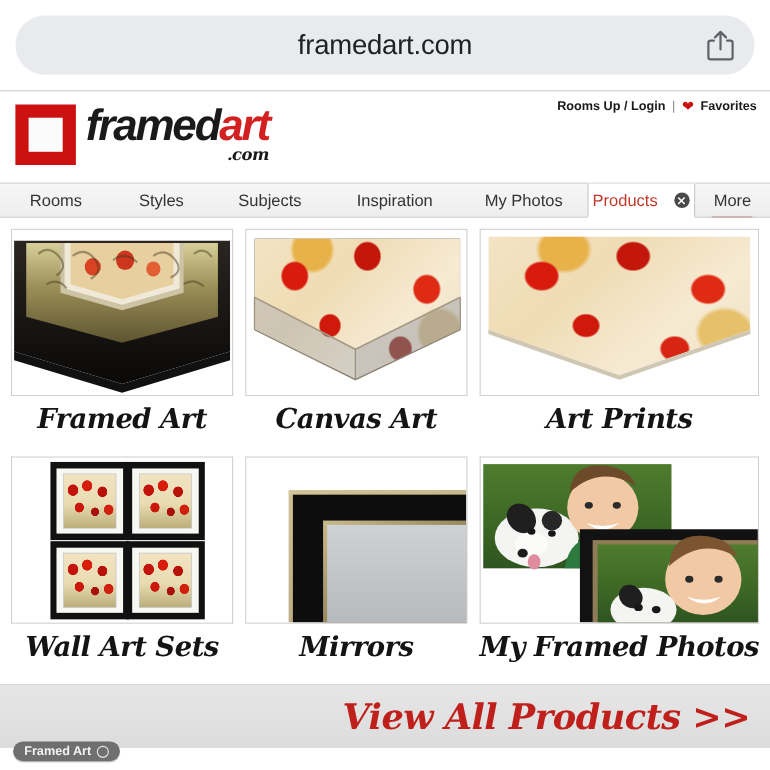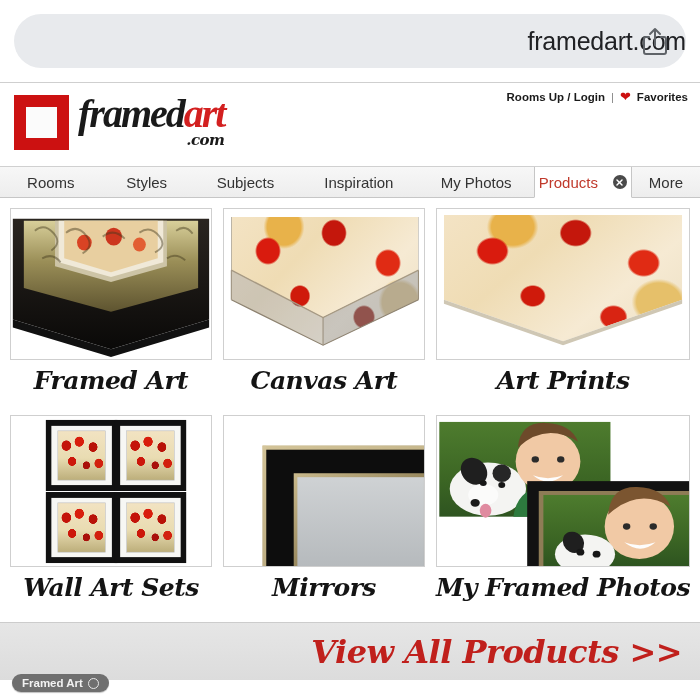--- a/index.html
+++ b/index.html
@@ -11,21 +11,21 @@
   .screen{position:relative;width:700px;height:700px;background:#fff;}
 
   
   .browser-bar{
     position:absolute;left:0;top:0;width:700px;height:82px;
     background:#ffffff;display:flex;align-items:center;
     padding:0 14px;box-sizing:border-box;
   }
   .url-pill{
     flex:1;height:54px;background:#e8eaed;border-radius:27px;
-    display:flex;align-items:center;justify-content:flex-end;
+    display:flex;align-items:center;justify-content:center;
     position:relative;
   }
   .url-text{
     font-size:25px;color:#202124;letter-spacing:-0.2px;
     font-family:"Liberation Sans","DejaVu Sans",sans-serif;
   }
   .share-icon{
     position:absolute;right:18px;top:50%;transform:translateY(-50%);
     width:26px;height:30px;
   }
@@ -36,21 +36,21 @@
     background:#ffffff;border-top:1px solid #cfcfcf;box-sizing:border-box;
   }
   .logo-wrap{position:absolute;left:14px;top:8px;display:flex;align-items:flex-start;}
   .logo-square{
     width:55px;height:55px;background:#cc1111;
     display:flex;align-items:center;justify-content:center;margin-top:4px;
   }
   .logo-square-inner{width:31px;height:31px;background:#fbfbfb;}
   .logo-word{position:relative;margin-left:9px;height:62px;}
   .logo-framed{
-    font-family:Liberation Serif, serif;font-style:italic;font-weight:bold;
+    font-family:Liberation Sans, sans-serif;font-style:italic;font-weight:bold;
     font-size:40px;color:#1a1a1a;letter-spacing:-2px;line-height:46px;
   }
   .logo-art{color:#d32020;}
   .logo-dotcom{
     position:absolute;right:0px;top:40px;
     font-family:"DejaVu Serif",serif;font-style:italic;font-weight:bold;
     font-size:15px;color:#1a1a1a;letter-spacing:-0.5px;
   }
 
   .top-links{

